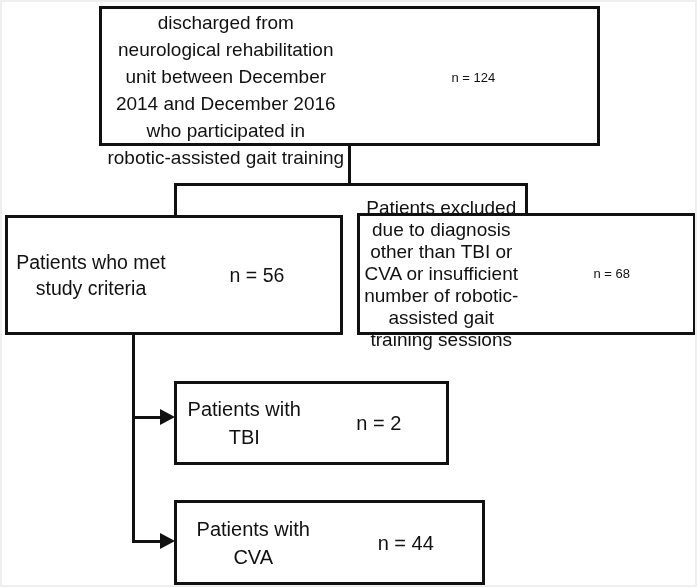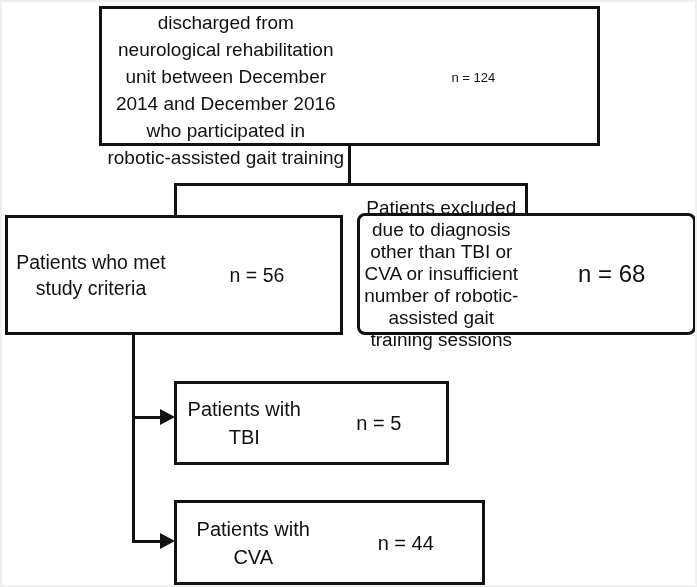--- a/index.html
+++ b/index.html
@@ -35,23 +35,23 @@
   }
   
   .top-box { left: 97px; top: 4px; width: 501px; height: 140px; }
   .top-box .box-text { font-size: 19px; line-height: 27px; }
   .top-box .box-n   { font-size: 13px; line-height: 27px; margin-top: 3px; }
   
   .criteria-box { left: 3px; top: 213px; width: 338px; height: 120px; }
   .criteria-box .box-text { font-size: 19.5px; line-height: 26px; }
   .criteria-box .box-n    { font-size: 19.5px; line-height: 26px; }
   
-  .excluded-box { left: 355px; top: 211px; width: 339px; height: 122px; border-radius: 8px; }
+  .excluded-box { left: 355px; top: 211px; width: 339px; height: 122px; }
   .excluded-box .box-text { font-size: 19px; line-height: 22px; }
-  .excluded-box .box-n    { font-size: 24px; line-height: 22px; padding-left: 8px; }
+  .excluded-box .box-n    { font-size: 13px; line-height: 22px; padding-left: 8px; }
   
   .tbi-box { left: 172px; top: 379px; width: 275px; height: 84px; }
   .cva-box { left: 172px; top: 498px; width: 311px; height: 85px; }
   .tbi-box .box-text, .cva-box .box-text,
   .tbi-box .box-n,   .cva-box .box-n { font-size: 20px; line-height: 28px; }
   
   .line {
     position: absolute;
     background: #111111;
   }
@@ -94,21 +94,21 @@
   <div class="box excluded-box">
     <div class="box-text">Patients excluded due to diagnosis
 other than TBI or CVA or insufficient
 number of robotic-assisted gait
 training sessions</div>
     <div class="box-n">n = 68</div>
   </div>
 
   <div class="box tbi-box">
     <div class="box-text">Patients with TBI</div>
-    <div class="box-n">n = 5</div>
+    <div class="box-n">n = 2</div>
   </div>
 
   <div class="box cva-box">
     <div class="box-text">Patients with CVA</div>
     <div class="box-n">n = 44</div>
   </div>
 
   <div class="line l-top-stem"></div>
   <div class="line l-branch-h"></div>
   <div class="line l-branch-left"></div>

